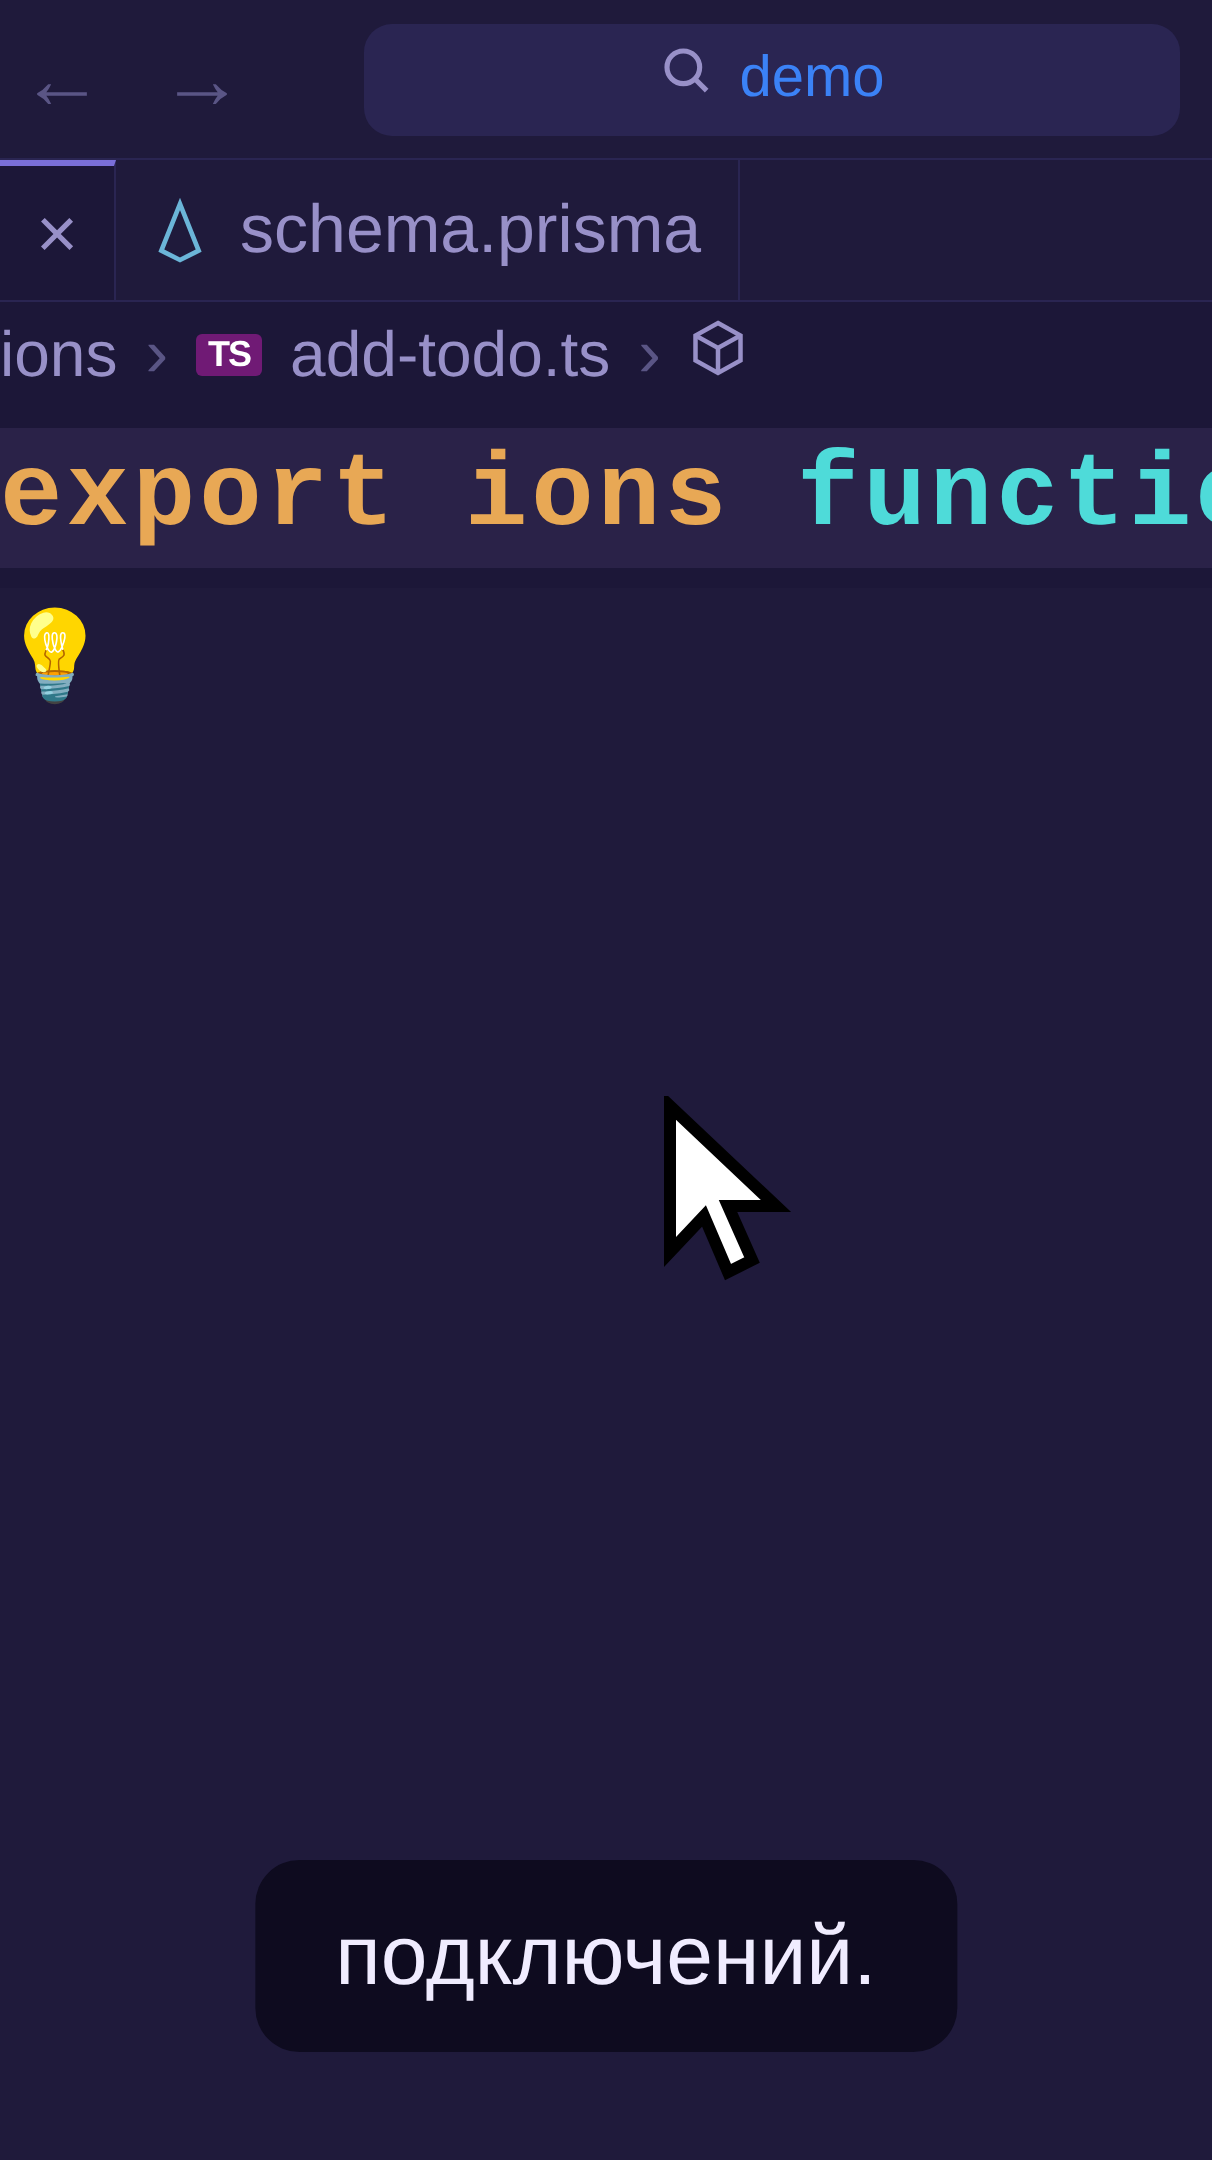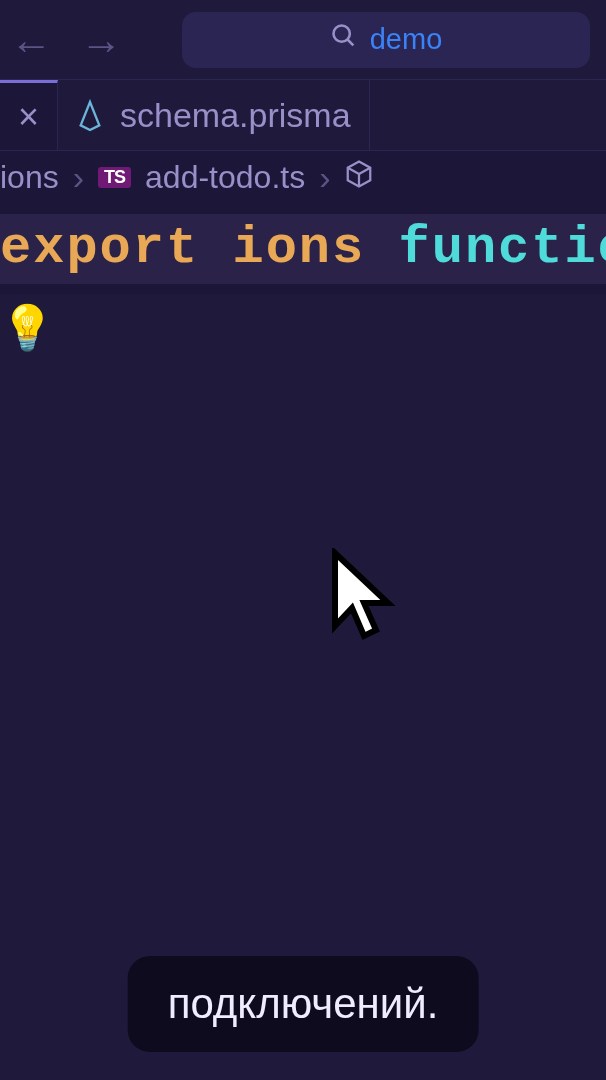--- a/index.html
+++ b/index.html
@@ -133,21 +133,21 @@
     .cursor-overlay {
       position: absolute;
       top: 548px;
       left: 330px;
       width: 70px;
       height: 100px;
       pointer-events: none;
     }
     .caption {
       position: absolute;
-      bottom: 28px;
+      bottom: 54px;
       left: 50%;
       transform: translateX(-50%);
       background: #0e0b1f;
       border-radius: 22px;
       padding: 24px 40px;
       display: flex;
       gap: 14px;
       align-items: baseline;
     }
     .caption-word1 {

